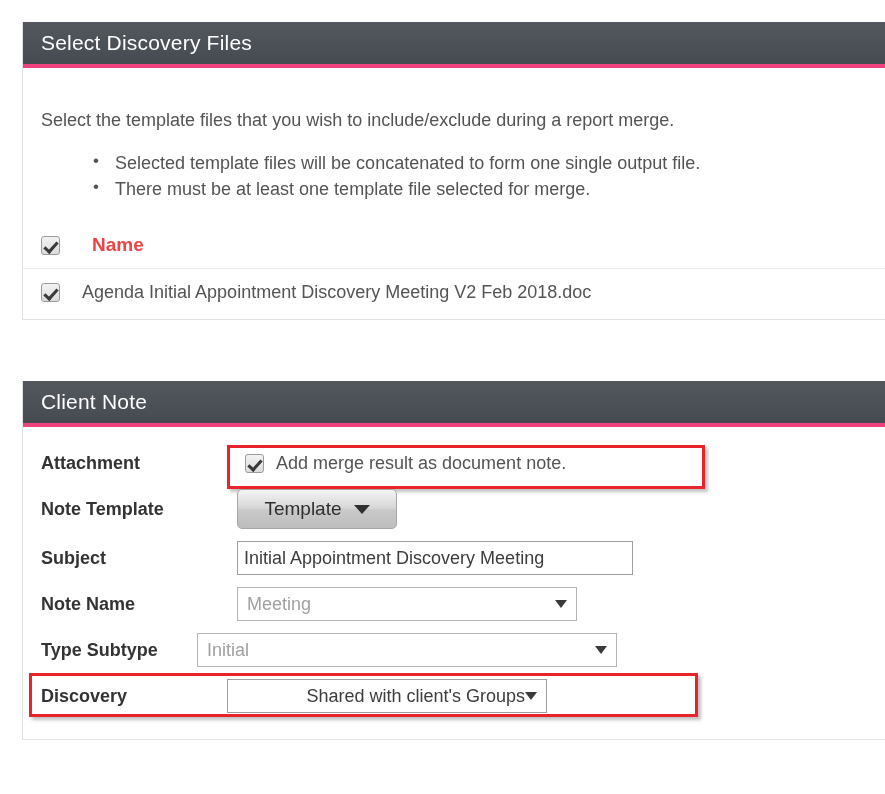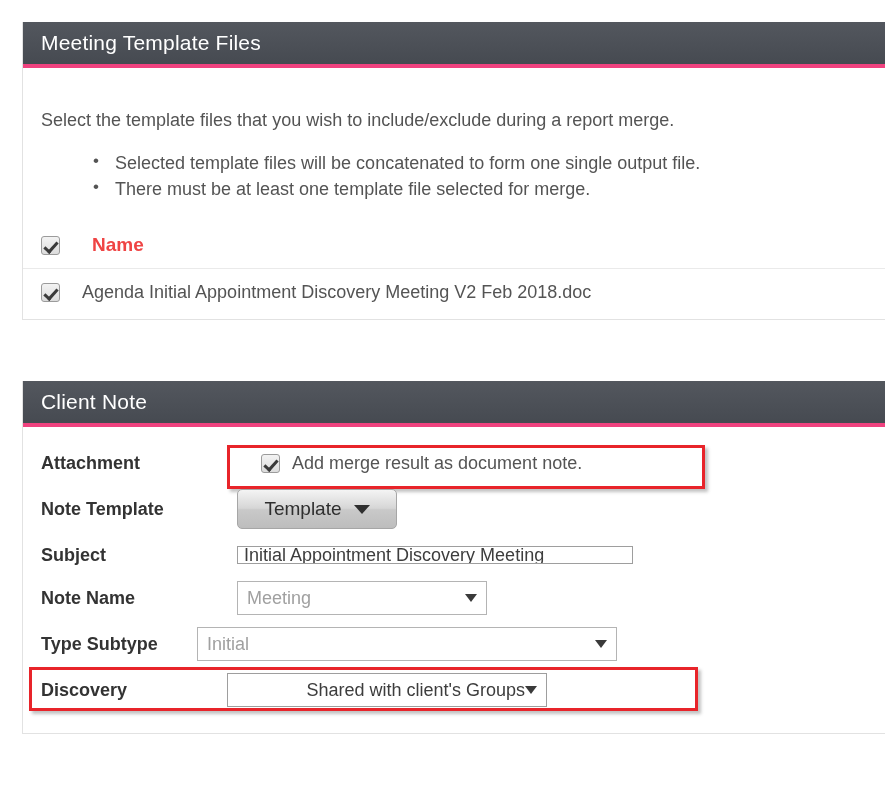--- a/index.html
+++ b/index.html
@@ -167,21 +167,21 @@
   #hl-permission {
     left: 6px;
     top: 0px;
     width: 669px;
     height: 44px;
   }
 
   .inline-check {
     display: flex;
     align-items: center;
-    margin-left: 28px;
+    margin-left: 12px;
   }
   .inline-check .cbx-label {
     font-size: 18px;
     color: #545454;
     margin-left: 12px;
   }
 
   
   .btn-dropdown {
     margin-left: 4px;
@@ -213,21 +213,21 @@
     width: 0;
     height: 0;
     border-left: 6px solid transparent;
     border-right: 6px solid transparent;
     border-top: 8px solid #3a3a3a;
   }
 
   
   .text-input {
     width: 396px;
-    height: 18px;
+    height: 34px;
     border: 1px solid #9e9e9e;
     background: #ffffff;
     font-family: "Liberation Sans", sans-serif;
     font-size: 18px;
     color: #3d3d3d;
     padding: 0 6px;
     box-sizing: border-box;
     margin-left: 4px;
   }
 
@@ -243,36 +243,36 @@
     box-sizing: border-box;
     margin-left: 4px;
   }
   .select-box .sel-text {
     font-size: 18px;
     color: #a0a0a0;
   }
   .select-box.enabled .sel-text {
     color: #3d3d3d;
   }
-  #sel-notetype { width: 250px; }
+  #sel-notetype { width: 340px; }
   #sel-notesubtype { width: 420px; margin-left: -36px; }
   #sel-permission {
     width: 320px;
     margin-left: -6px;
     border-color: #9e9e9e;
     justify-content: flex-end;
   }
   #sel-permission .sel-text { font-weight: normal; }
 </style>
 </head>
 <body>
 
 <section class="panel" id="panel-templates">
   <div class="panel-header">
-    <span class="panel-title">Meeting Template Files</span>
+    <span class="panel-title">Select Discovery Files</span>
   </div>
   <div class="panel-body">
 
     <p class="intro-text">Select the template files that you wish to include/exclude during a report merge.</p>
 
     <ul class="bullets">
       <li>Selected template files will be concatenated to form one single output file.</li>
       <li>There must be at least one template file selected for merge.</li>
     </ul>
 

